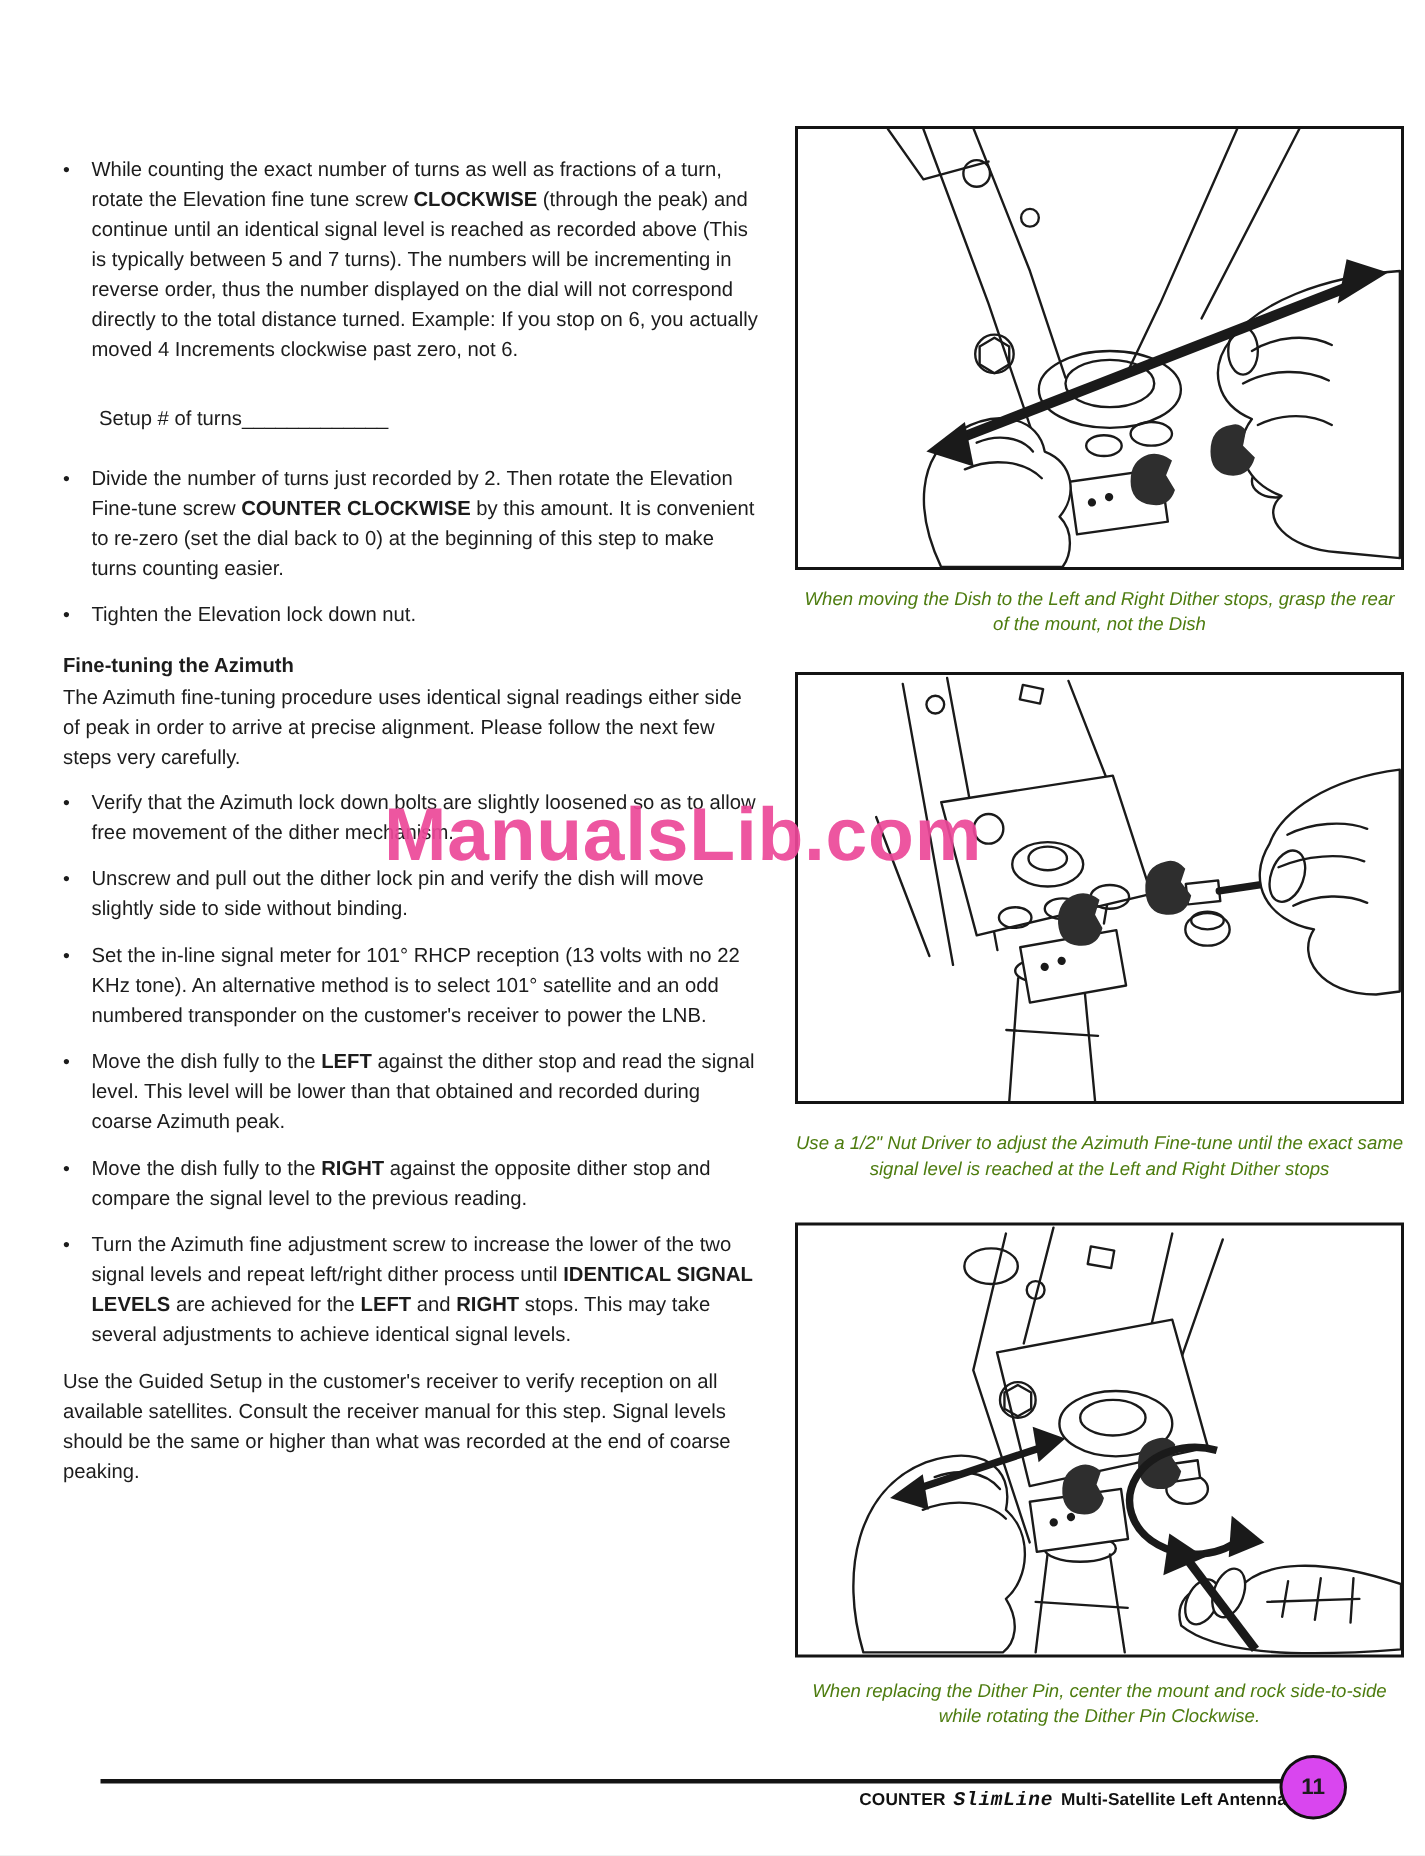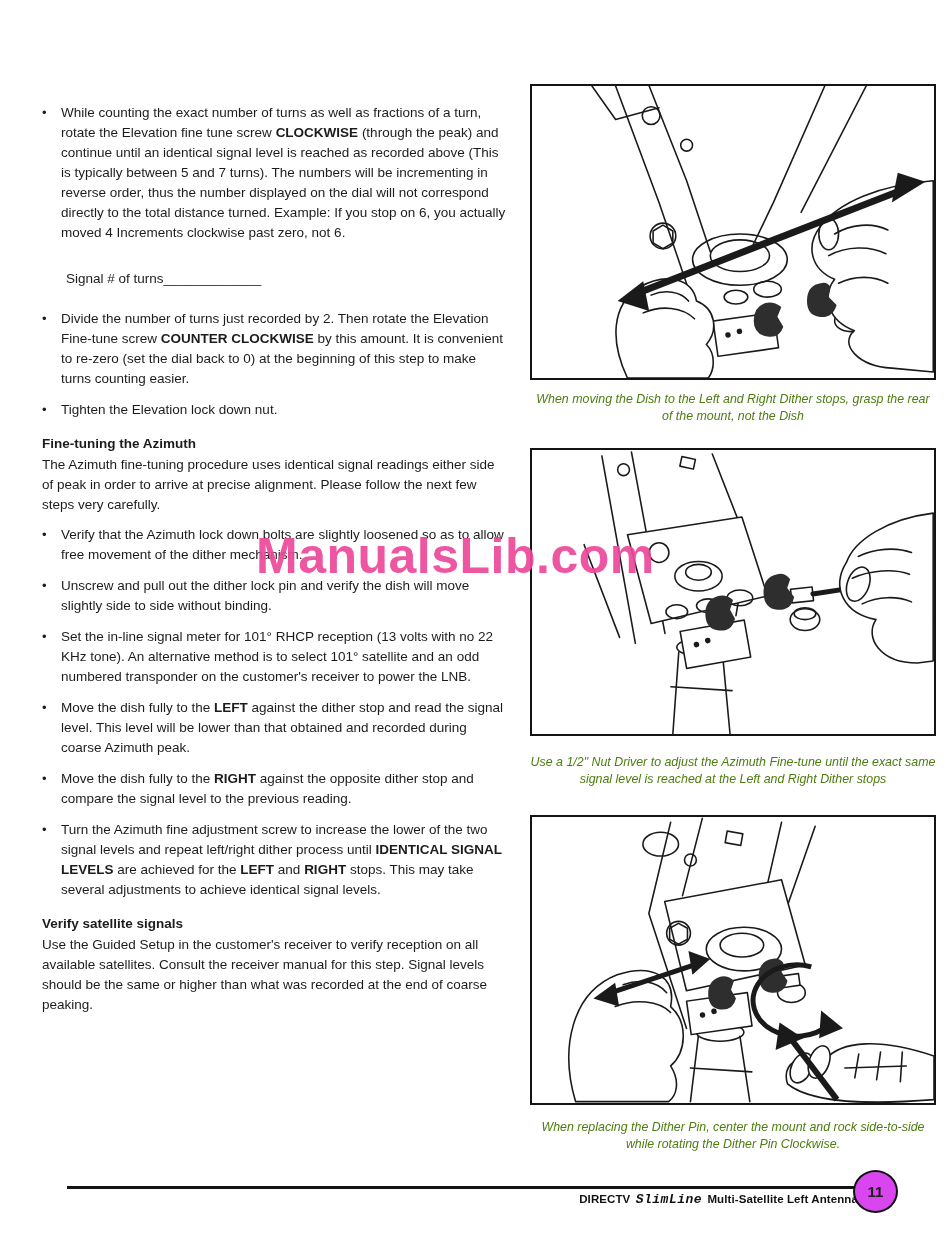--- a/index.html
+++ b/index.html
@@ -53,21 +53,21 @@
 
 <div class="page">
 
   <div class="left-col">
 
     <div class="bullet gap-record">
       <span class="dot">•</span>
       <div class="btext"><span>While counting the exact number of turns as well as fractions of a turn, rotate the Elevation fine tune screw </span><b>CLOCKWISE</b><span> (through the peak) and continue until an identical signal level is reached as recorded above (This is typically between 5 and 7 turns). The numbers will be incrementing in reverse order, thus the number displayed on the dial will not correspond directly to the total distance turned. Example: If you stop on 6, you actually moved 4 Increments clockwise past zero, not 6.</span></div>
     </div>
 
-    <div class="record-line">Signal # of turns_____________</div>
+    <div class="record-line">Setup # of turns_____________</div>
 
     <div class="bullet">
       <span class="dot">•</span>
       <div class="btext"><span>Divide the number of turns just recorded by 2.  Then rotate the Elevation Fine-tune screw </span><b>COUNTER CLOCKWISE</b><span> by this amount. It is convenient to re-zero (set the dial back to 0) at the beginning of this step to make turns counting easier.</span></div>
     </div>
 
     <div class="bullet">
       <span class="dot">•</span>
       <div class="btext"><span>Tighten the Elevation lock down nut.</span></div>
     </div>
@@ -98,21 +98,20 @@
     <div class="bullet">
       <span class="dot">•</span>
       <div class="btext"><span>Move the dish fully to the </span><b>RIGHT</b><span> against the opposite dither stop and compare the signal level to the previous reading.</span></div>
     </div>
 
     <div class="bullet">
       <span class="dot">•</span>
       <div class="btext"><span>Turn the Azimuth fine adjustment screw to increase the lower of the two signal levels and repeat left/right dither process until </span><b>IDENTICAL SIGNAL LEVELS</b><span> are achieved for the </span><b>LEFT</b><span> and </span><b>RIGHT</b><span> stops. This may take several adjustments to achieve identical signal levels.</span></div>
     </div>
 
-    <div class="sec-heading">Verify satellite signals</div>
     <p class="sec-para">Use the Guided Setup in the customer's receiver to verify reception on all available satellites. Consult the receiver manual for this step. Signal levels should be the same or higher than what was recorded at the end of coarse peaking.</p>
 
   </div>
 
   <div class="figure fig-1">
     <svg viewBox="0 0 406 296">
       <g class="lineart">
         <path d="M84,0 L128,118 L168,236"></path>
         <path d="M118,0 L156,96 L180,168"></path>
         <path d="M296,0 L244,118 L222,164"></path>
@@ -260,19 +259,19 @@
         <polygon points="250,206 246,234 274,222" fill="#1a1a1a"></polygon>
       </g>
     </svg>
   </div>
   <div class="caption cap-3">When replacing the Dither Pin, center the mount and rock side-to-side while rotating the Dither Pin Clockwise.</div>
 
   <div class="watermark">ManualsLib.com</div>
 
   <div class="footer-rule"></div>
   <div class="footer-text">
-    <span>DIRECTV</span>
+    <span>COUNTER</span>
     <span class="script">SlimLine</span>
     <span>Multi-Satellite Left Antenna</span>
   </div>
   <div class="page-circle">11</div>
 
 </div>
 
 </body></html>

